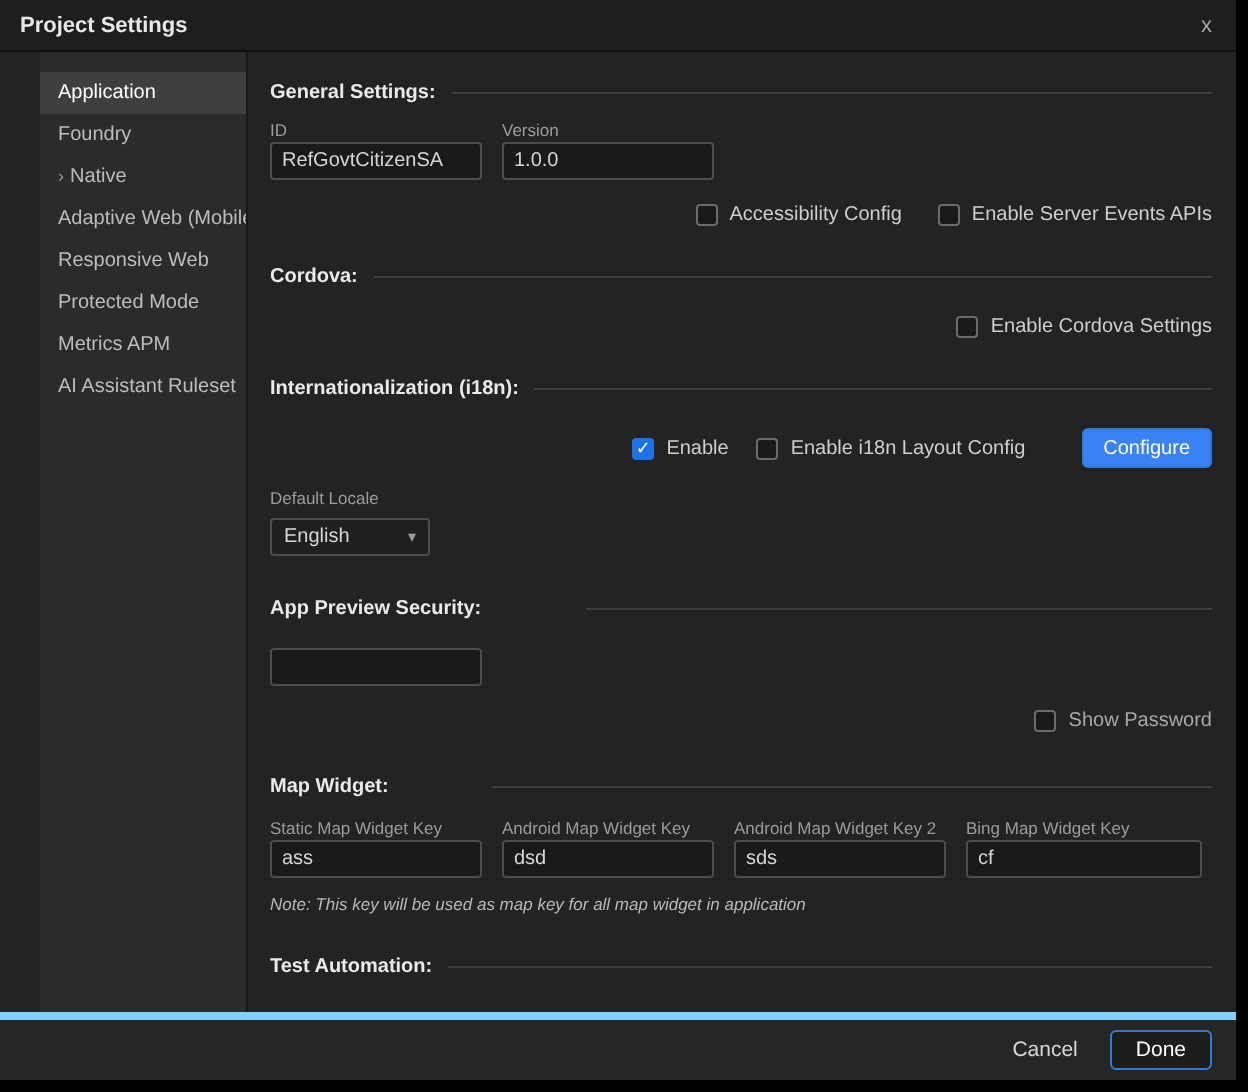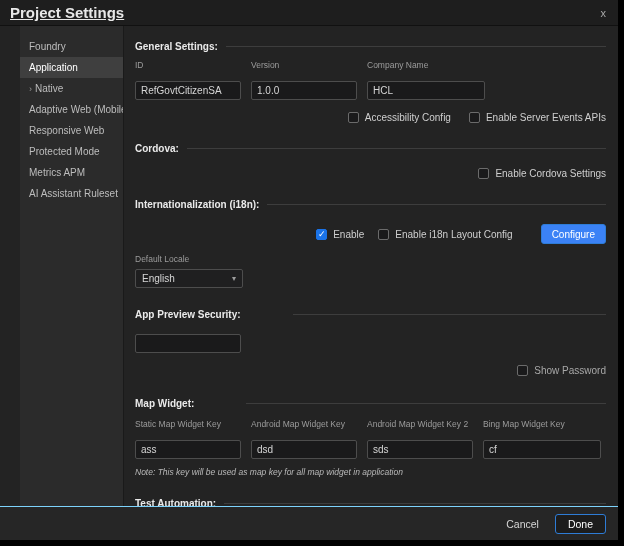--- a/index.html
+++ b/index.html
@@ -5,74 +5,74 @@
   * { box-sizing: border-box; margin: 0; padding: 0; }
   html,body { width: 624px; height: 546px; background: #000; overflow: hidden;
               font-family: "Liberation Sans", sans-serif; }
   .dialog { position: absolute; top: 0; left: 0; width: 618px; height: 540px;
             background: #232323; color: #ddd; display: flex; flex-direction: column; }
 
   
   .titlebar { height: 26px; flex: 0 0 26px; background: #1e1e1e; display: flex;
               align-items: center; justify-content: space-between; padding: 0 10px;
               border-bottom: 1px solid #111; }
-  .title { font-size: 15px; font-weight: bold; color: #e8e8e8; text-decoration: underline; }
+  .title { font-size: 11px; font-weight: bold; color: #e8e8e8; }
   .close { font-size: 11px; color: #a8a8a8; cursor: pointer; padding: 0 2px; }
 
   
   .dlgbody { flex: 1; display: flex; min-height: 0; padding-left: 20px; background: #232323; }
   .sidebar { width: 104px; flex: 0 0 104px; background: #2b2b2b; padding-top: 10px;
              border-right: 1px solid #1a1a1a; }
   .side-item { font-size: 10px; color: #bdbdbd; padding: 5px 4px 5px 9px; cursor: pointer;
                white-space: nowrap; overflow: hidden; }
   .side-item.selected { background: #3f3f3f; color: #ffffff; }
   .side-item .chev { color: #9a9a9a; margin-right: 3px; font-size: 9px; }
 
   
   .content { flex: 1; padding: 12px 12px 0 11px; overflow: hidden; }
   .sect { display: flex; align-items: center; height: 16px; }
   .sect-title { font-size: 10px; font-weight: bold; color: #eaeaea; white-space: nowrap; }
   .sect-line { flex: 1; height: 1px; background: #3d3d3d; margin-left: 8px; }
 
   .fieldrow { display: flex; gap: 10px; margin-top: 6px; }
-  .field { display: flex; flex-direction: column; gap: 10px; }
+  .field { display: flex; flex-direction: column; }
   .flabel { font-size: 8.5px; color: #9c9c9c; height: 11px; }
   .finput { width: 106px; height: 19px; background: #1a1a1b; border: 1px solid #4d4d4d;
             border-radius: 2px; color: #d6d6d6; font-size: 10px; padding: 0 5px;
             font-family: "Liberation Sans", sans-serif; }
   .finput.wide { width: 118px; }
 
   .checkrow { display: flex; gap: 18px; margin-top: 10px; align-items: center; justify-content: flex-end; }
   .check { display: inline-flex; align-items: center; gap: 6px; font-size: 10px;
            color: #cfcfcf; cursor: pointer; height: 14px; }
   .box { width: 11px; height: 11px; border: 1px solid #6b6b6b; background: #1a1a1b;
          border-radius: 2px; display: inline-flex; align-items: center; justify-content: center;
          font-size: 9px; color: #fff; flex: 0 0 11px; }
   .box.checked { background: #1a73e8; border-color: #1a73e8; }
   .box.checked::after { content: "✓"; line-height: 1; }
 
   .btn-configure { margin-left: 14px; height: 20px; padding: 0 10px; font-size: 10px;
                    color: #ffffff; background: #3b82f6; border: 1px solid #2e7cd6;
                    border-radius: 3px; cursor: pointer; font-family: "Liberation Sans", sans-serif; }
 
   .sublabel { font-size: 8.5px; color: #9c9c9c; height: 11px; }
-  .select { margin-top: 4px; width: 108px; height: 19px; background: #1f1f20;
+  .select { margin-top: 4px; width: 80px; height: 19px; background: #1f1f20;
             border: 1px solid #4d4d4d; border-radius: 2px; display: flex; align-items: center;
             justify-content: space-between; padding: 0 6px; font-size: 10px; color: #d6d6d6;
             cursor: pointer; }
   .caret { font-size: 8px; color: #9c9c9c; }
 
   .note { margin-top: 8px; font-size: 8.5px; font-style: italic; color: #b9b9b9; height: 12px; }
 
   
   .mt16 { margin-top: 16px; justify-content: center; } .mt18 { margin-top: 18px; gap: 44px; }
   .mt12 { margin-top: 12px; } .mt10 { margin-top: 10px; } .mt8 { margin-top: 8px; }
 
   
-  .footer { flex: 0 0 34px; background: #262626; border-top: 1px solid #7dd3fc;
+  .footer { flex: 0 0 34px; background: #262626; border-top: 4px solid #7dd3fc;
             display: flex; align-items: center; justify-content: flex-end; gap: 10px;
             padding-right: 12px; }
   .btn-cancel { background: transparent; border: none; color: #d6d6d6; font-size: 10.5px;
                 cursor: pointer; padding: 4px 6px; font-family: "Liberation Sans", sans-serif; }
   .btn-done { background: #1d1d1d; border: 1px solid #2e7cd6; border-radius: 3px;
               color: #ffffff; font-size: 10.5px; padding: 3px 12px; cursor: pointer;
               font-family: "Liberation Sans", sans-serif; }
 </style>
 </head>
 <body>
@@ -80,22 +80,22 @@
 <div class="dialog">
 
   <div class="titlebar">
     <span class="title">Project Settings</span>
     <span class="close">x</span>
   </div>
 
   <div class="dlgbody">
 
     <div class="sidebar">
+      <div class="side-item selected">Application</div>
       <div class="side-item">Foundry</div>
-      <div class="side-item selected">Application</div>
       <div class="side-item"><span class="chev">›</span><span>Native</span></div>
       <div class="side-item">Adaptive Web (Mobile SPA)</div>
       <div class="side-item">Responsive Web</div>
       <div class="side-item">Protected Mode</div>
       <div class="side-item">Metrics APM</div>
       <div class="side-item">AI Assistant Ruleset</div>
     </div>
 
     <div class="content">
 
@@ -105,24 +105,20 @@
       </div>
       <div class="fieldrow">
         <div class="field">
           <label class="flabel">ID</label>
           <input class="finput" value="RefGovtCitizenSA" style="">
         </div>
         <div class="field">
           <label class="flabel">Version</label>
           <input class="finput" value="1.0.0" style="">
         </div>
-        <div class="field">
-          <label class="flabel">Company Name</label>
-          <input class="finput wide" value="HCL" style="">
-        </div>
       </div>
       <div class="checkrow">
         <span class="check">
           <span class="box"></span>
           <span>Accessibility Config</span>
         </span>
         <span class="check">
           <span class="box"></span>
           <span>Enable Server Events APIs</span>
         </span>

